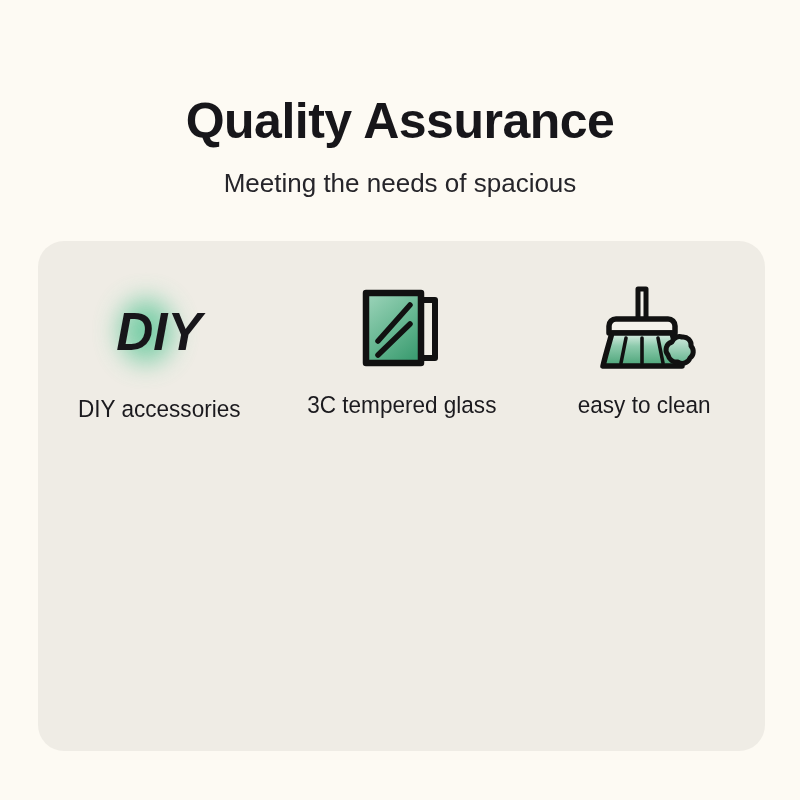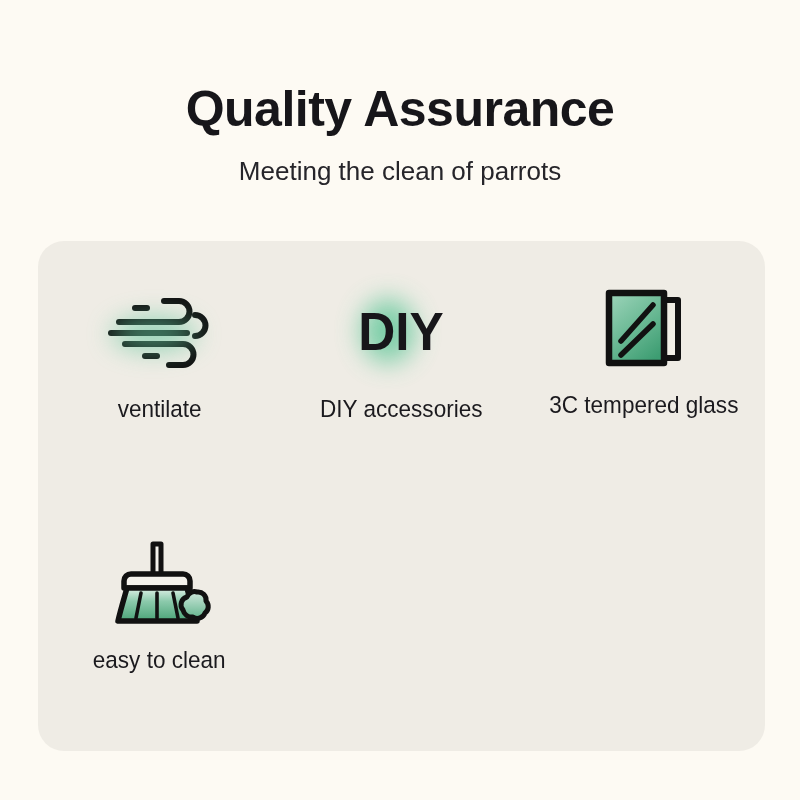--- a/index.html
+++ b/index.html
@@ -17,21 +17,21 @@
     position: relative;
     width: 800px;
     height: 800px;
     background: #fdfaf3;
     box-sizing: border-box;
   }
 
   
   .header {
     position: absolute;
-    top: 4px;
+    top: 16px;
     left: 0;
     width: 800px;
     text-align: center;
   }
   .title {
     margin: 0;
     padding-top: 78px;
     font-family: "Liberation Sans", sans-serif;
     font-size: 50px;
     font-weight: bold;
@@ -85,20 +85,21 @@
     padding-top: 38px;
   }
 
   .icon-wrap {
     position: relative;
     width: 120px;
     height: 96px;
     display: flex;
     align-items: center;
     justify-content: center;
+    font-style: italic;
   }
 
   .glow {
     position: absolute;
     border-radius: 50%;
     filter: blur(13px);
     pointer-events: none;
   }
 
   .feature-label {
@@ -126,43 +127,27 @@
 
   svg { display: block; overflow: visible; }
 </style>
 </head>
 <body>
 
 <div class="page">
 
   <div class="header">
     <h1 class="title">Quality Assurance</h1>
-    <p class="subtitle">Meeting the clean of parrots</p>
+    <p class="subtitle">Meeting the needs of spacious</p>
   </div>
 
   <div class="card">
     <div class="grid">
 
 
-      <div class="feature">
-        <div class="icon-wrap">
-          <div class="glow" style="width:86px;height:34px;left:12px;top:34px;background:#63c79c;opacity:.62;"></div>
-          <svg width="104" height="80" viewBox="0 0 104 80">
-            <g fill="none" stroke="#111" stroke-width="6" stroke-linecap="round" stroke-linejoin="round">
-              <path d="M28 17 L40 17"></path>
-              <path d="M57 10 L72 10 a10.5 10.5 0 0 1 0 21 L12 31"></path>
-              <path d="M4 42 L80 42"></path>
-              <path d="M88 24 a10.5 10.5 0 0 1 0 21"></path>
-              <path d="M18 53 L76 53 a10.5 10.5 0 0 1 0 21 L62 74"></path>
-              <path d="M38 65 L50 65"></path>
-            </g>
-          </svg>
-        </div>
-        <div class="feature-label">ventilate</div>
-      </div>
 
       <div class="feature">
         <div class="icon-wrap">
           <div class="glow" style="width:54px;height:64px;left:20px;top:16px;background:#5cc697;opacity:.78;"></div>
           <div class="diy-text">DIY</div>
         </div>
         <div class="feature-label">DIY accessories</div>
       </div>
 
       <div class="feature row2">

